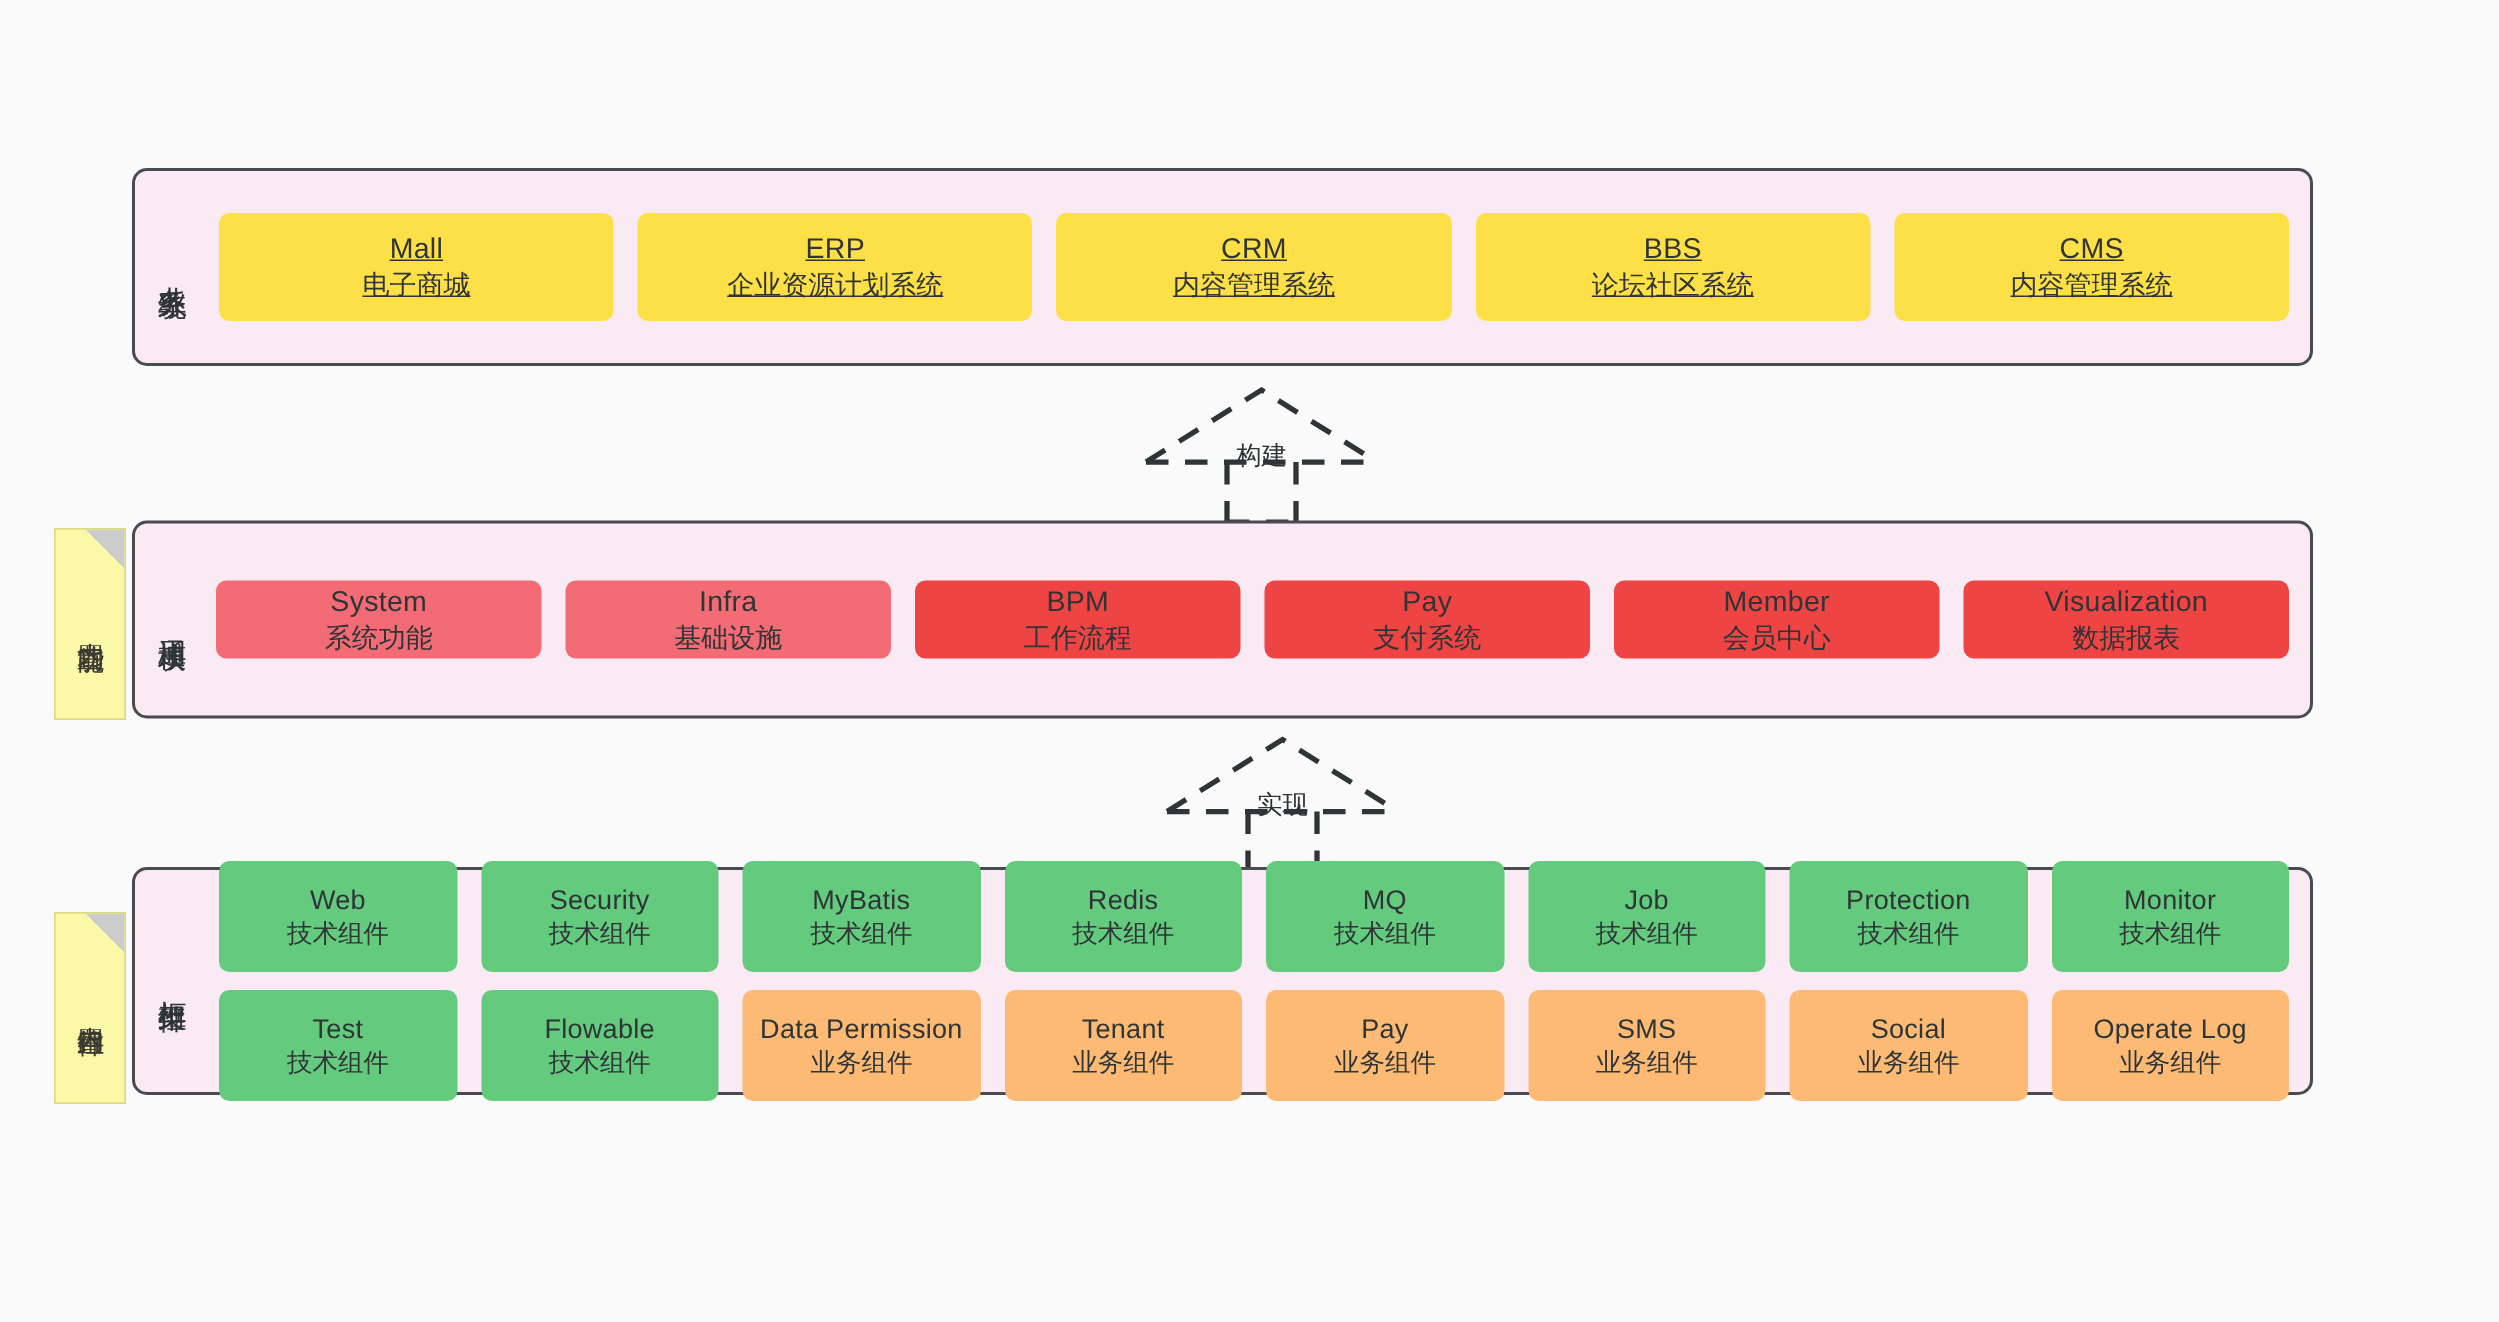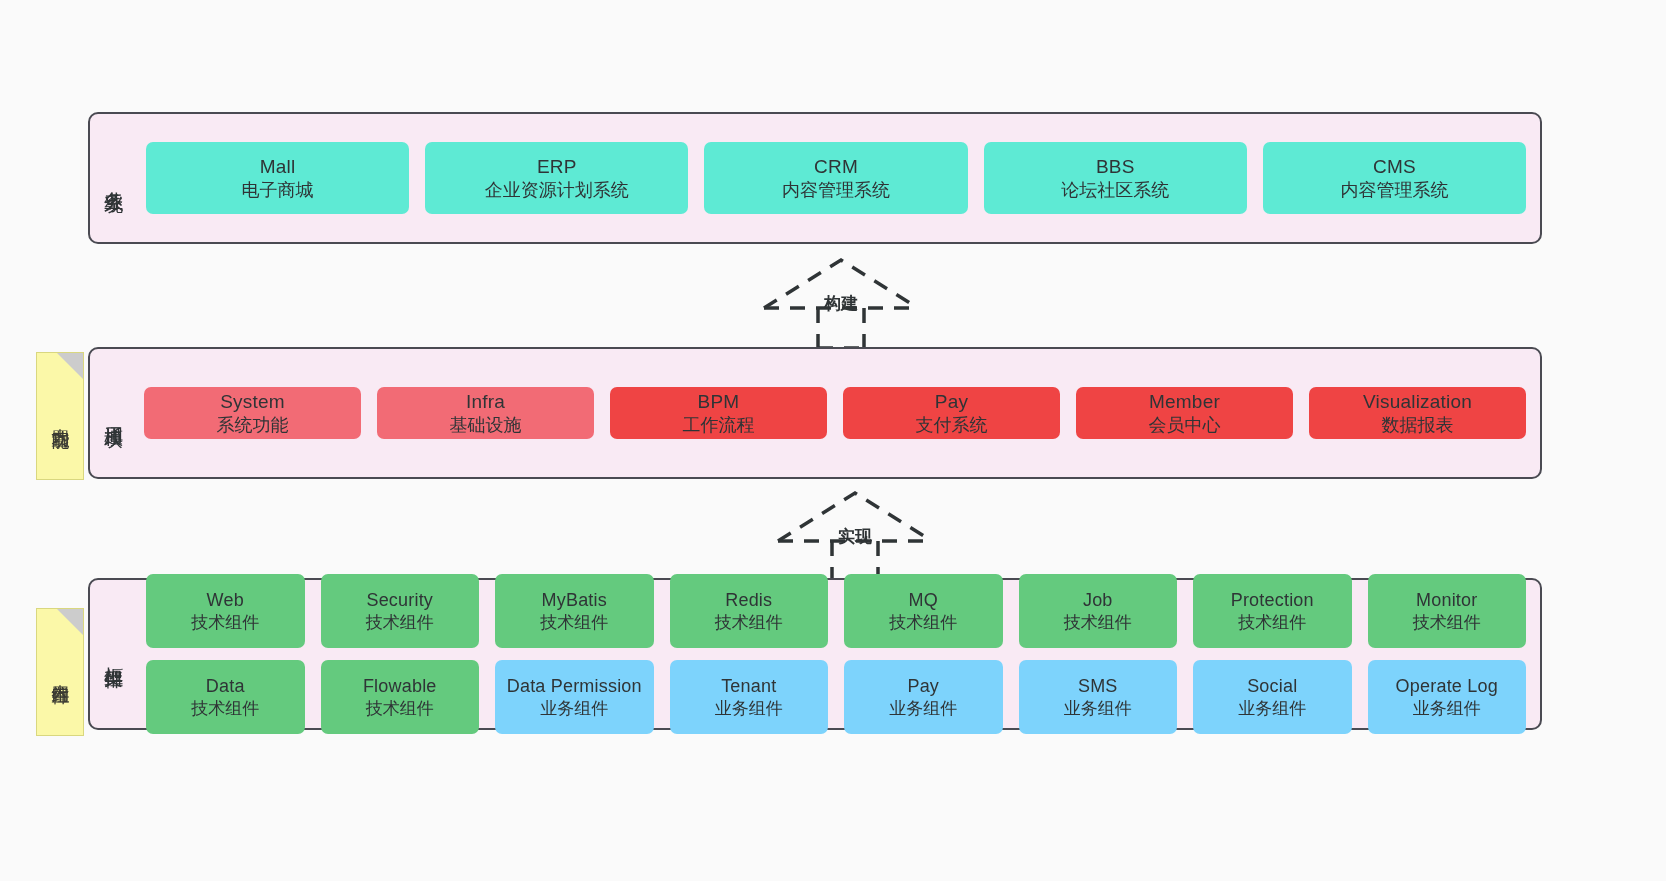--- a/index.html
+++ b/index.html
@@ -72,25 +72,25 @@
   }
   .card .en {
     font-size: 19px;
     letter-spacing: .2px;
   }
   .card .cn {
     font-size: 18px;
   }
 
   
-  .c-blue       { background: #5eead4; }
+  .c-blue       { background: #fde047; text-decoration: underline; }
   .c-red        { background: #f26b75; }
   .c-pink       { background: #ef4444; }
   .c-green      { background: #64ca7e; }
-  .c-lightgreen { background: #7dd3fc; }
+  .c-lightgreen { background: #fdba74; }
 
   
   #layer-business  { left: 88px;  top: 112px; width: 1454px; height: 132px; }
   #layer-business .layer-body { padding-left: 8px; }
   #layer-business .card { height: 72px; }
 
   #layer-common    { left: 88px;  top: 347px; width: 1454px; height: 132px; }
   #layer-common .card { height: 52px; }
 
   #layer-framework { left: 88px;  top: 578px; width: 1454px; height: 152px; }
@@ -128,21 +128,20 @@
     border-color: transparent #cccccc transparent transparent;
   }
   #sticky-common    { left: 36px; top: 352px; height: 128px; }
   #sticky-framework { left: 36px; top: 608px; height: 128px; }
 
   
   .arrow {
     position: absolute;
     width: 170px;
     height: 92px;
-    font-weight: bold;
   }
   .arrow svg { display: block; overflow: visible; }
   .arrow .arrow-label {
     position: absolute;
     left: 50%;
     transform: translateX(-50%);
     top: 36px;
     font-size: 17px;
     color: #2f3436;
     background: transparent;
@@ -277,21 +276,21 @@
           <span class="cn">技术组件</span>
         </div>
         <div class="card c-green">
           <span class="en">Monitor</span>
           <span class="cn">技术组件</span>
         </div>
       </div>
 
       <div class="row">
         <div class="card c-green">
-          <span class="en">Data</span>
+          <span class="en">Test</span>
           <span class="cn">技术组件</span>
         </div>
         <div class="card c-green">
           <span class="en">Flowable</span>
           <span class="cn">技术组件</span>
         </div>
         <div class="card c-lightgreen">
           <span class="en">Data Permission</span>
           <span class="cn">业务组件</span>
         </div>

